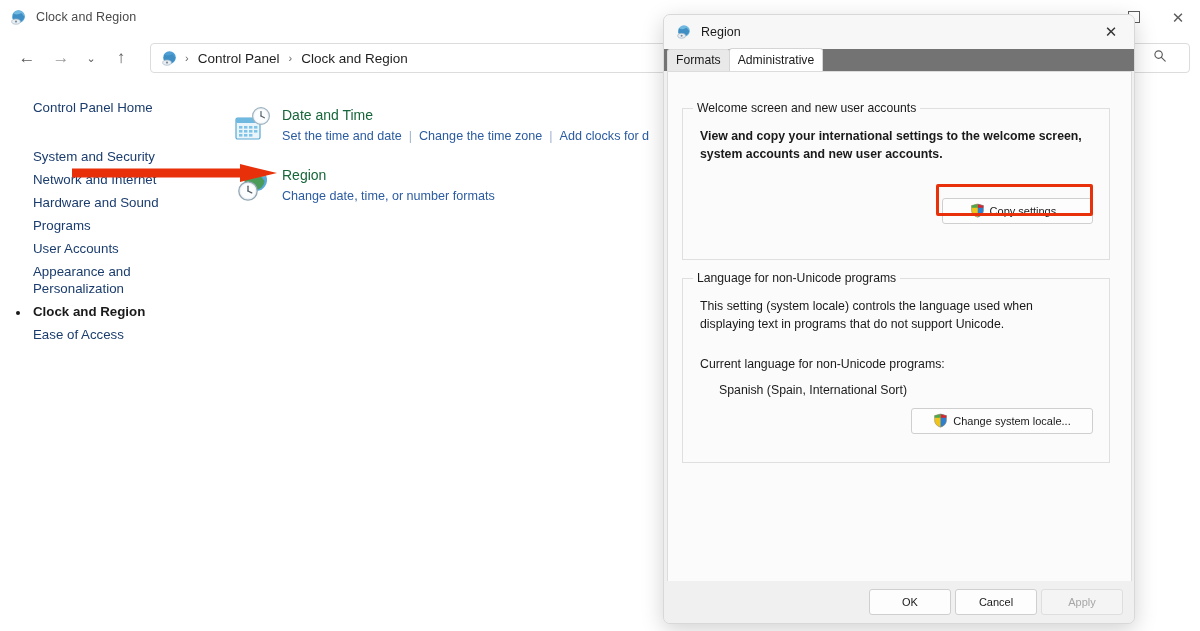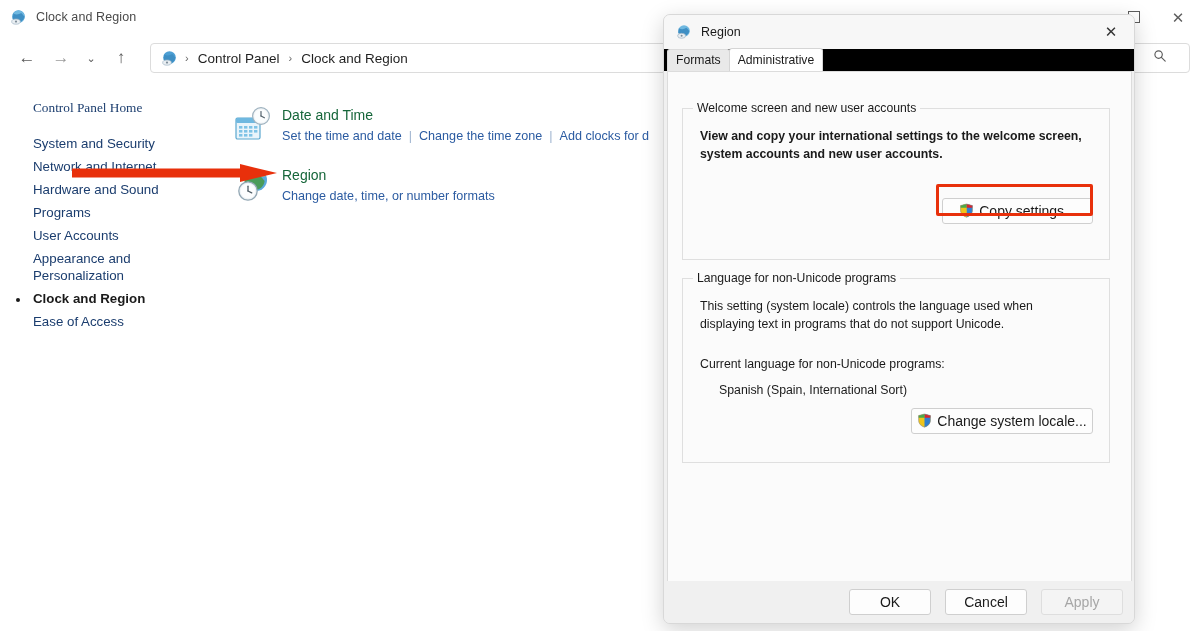--- a/index.html
+++ b/index.html
@@ -128,21 +128,21 @@
     width: 230px;
   }
   .side-item {
     font-size: 13.3px;
     color: #1b3d6e;
     padding: 3px 0 3px 33px;
     line-height: 17px;
     position: relative;
     white-space: pre-line;
   }
-  .side-item.home { margin-bottom: 13px; font-family: Liberation Serif, serif; }
+  .side-item.home { margin-bottom: 26px; }
   .side-item.current {
     font-weight: bold;
     color: #1a1a1a;
   }
   .side-item.current::before {
     content: "";
     position: absolute;
     left: 16px; top: 11px;
     width: 4px; height: 4px;
     border-radius: 50%;
@@ -210,21 +210,21 @@
     right: 0; top: 0;
     width: 46px; height: 34px;
     display: flex; align-items: center; justify-content: center;
     font-size: 15px; color: #333; font-weight: 300;
   }
 
   #dlg-tabs {
     position: absolute;
     left: 0; top: 34px;
     width: 100%; height: 22px;
-    background: #000000;
+    background: #737373;
     display: flex;
     align-items: flex-end;
     padding-left: 3px;
     box-sizing: border-box;
   }
   .tab {
     font-size: 12.2px;
     color: #1a1a1a;
     padding: 3px 8px 3px 8px;
     background: #e9e9e9;
@@ -272,21 +272,21 @@
     line-height: 18px;
   }
 
   .winbutton {
     display: inline-flex;
     align-items: center;
     justify-content: center;
     background: #fdfdfd;
     border: 1px solid #cfcfcf;
     border-radius: 3px;
-    font-size: 14px;
+    font-size: 11px;
     color: #1a1a1a;
     height: 27px;
     padding: 0 11px;
     box-sizing: border-box;
     white-space: nowrap;
   }
   .winbutton.disabled { color: #a6a6a6; background: #f4f4f4; border-color: #dedede; }
   .shield {
     width: 15px; height: 15px;
     margin-right: 5px;
@@ -309,21 +309,21 @@
     position: absolute;
     left: 0; bottom: 0;
     width: 100%; height: 42px;
     background: #f0f0f0;
     display: flex;
     align-items: center;
     justify-content: flex-end;
     padding-right: 11px;
     box-sizing: border-box;
   }
-  #dlg-footer .winbutton { width: 82px; height: 26px; margin-left: 14px; padding: 0; }
+  #dlg-footer .winbutton { width: 82px; height: 26px; margin-left: 4px; padding: 0; }
 </style>
 </head>
 <body>
 
 <div id="cp-window">
 
   <div id="cp-titlebar">
     <div id="cp-title-icon">
       <svg width="17" height="17" viewBox="0 0 17 17">
         <circle cx="8.5" cy="7.5" r="6.3" fill="#4d9fd4"></circle>

